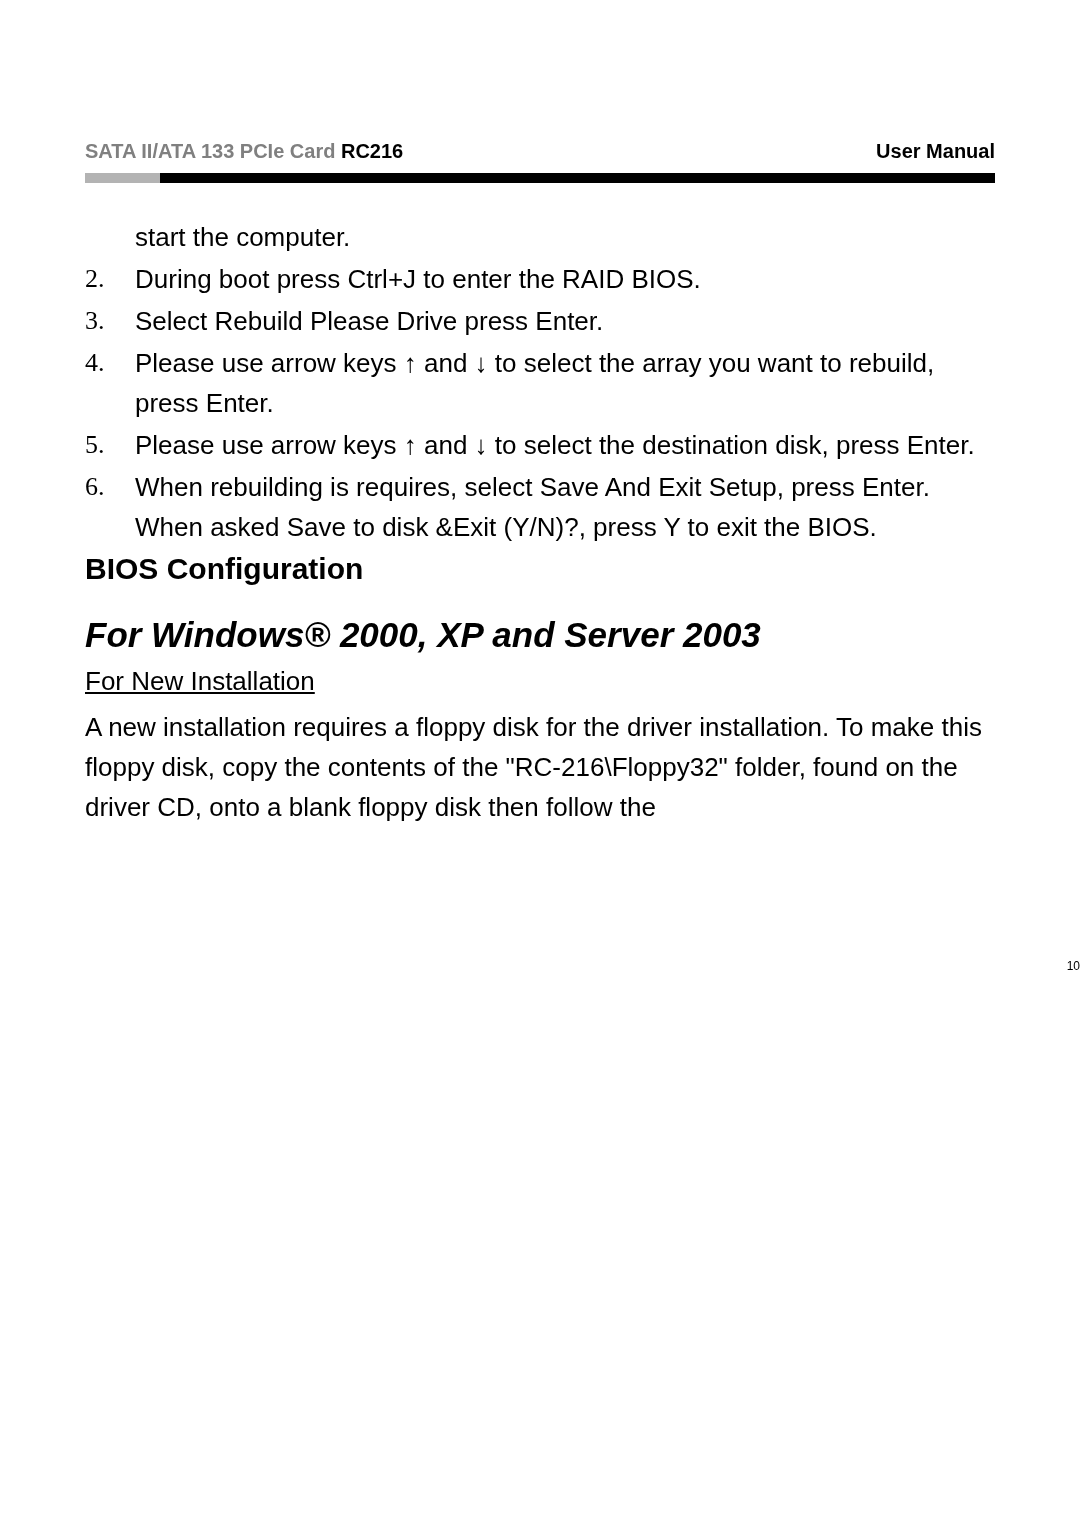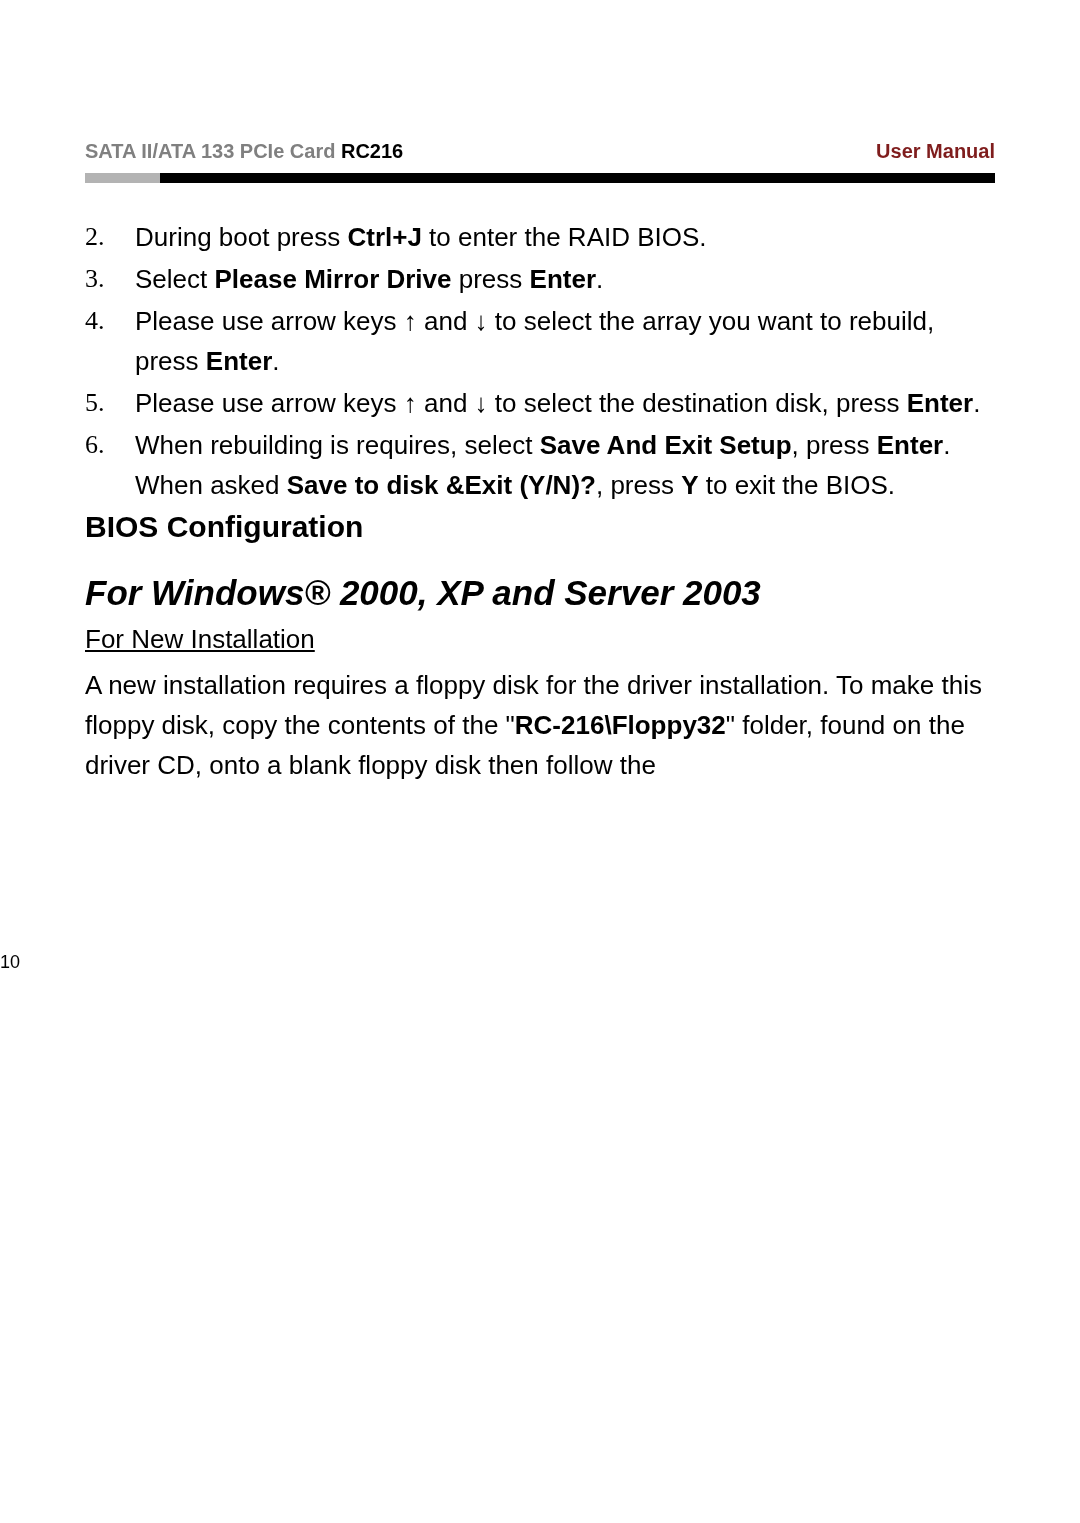--- a/index.html
+++ b/index.html
@@ -1,36 +1,36 @@
 <!DOCTYPE html>
 <html><head>
 <meta charset="utf-8">
 <style>
   * { margin: 0; padding: 0; box-sizing: border-box; }
   html, body { width: 1080px; height: 1523px; background: #fff; font-family: "Helvetica Neue", Helvetica, Arial, sans-serif; color: #000; }
   .page { position: relative; width: 1080px; height: 1393px; padding: 140px 85px 0 85px; }
   .hdr-row { display: flex; justify-content: space-between; align-items: baseline; font-size: 20px; font-weight: 700; color: #808080; margin-bottom: 10px; }
   .hdr-left-bold { color: #808080; font-weight: 700; }
   .hdr-left-strong { color: #000; font-weight: 700; }
-  .hdr-right { color: #7f1d1d; font-weight: 700; }
+  .hdr-right { color: #000000; font-weight: 700; }
   .ruler { position: relative; height: 10px; margin-bottom: 34px; }
   .ruler .grey { position: absolute; left: 0; top: 0; width: 75px; height: 10px; background: #b3b3b3; }
   .ruler .black { position: absolute; left: 75px; right: 0; top: 0; height: 10px; background: #000; }
   .body { font-size: 26px; line-height: 40px; }
   .continuation { margin-left: 50px; margin-bottom: 2px; }
   ol.steps { list-style: none; margin: 0; padding: 0; }
   ol.steps li { display: flex; margin-bottom: 2px; }
   ol.steps li .num { width: 50px; flex: 0 0 50px; font-family: Georgia, "Times New Roman", serif; }
   ol.steps li .txt { flex: 1 1 auto; }
-  .b { font-weight: 700; }
+  .b { font-weight: 400; }
   h2.section { font-size: 30px; font-weight: 700; margin-bottom: 10px; }
   .para { margin-bottom: 4px; }
   h3.subsection { font-size: 35px; font-weight: 700; font-style: italic; margin-top: 26px; margin-bottom: 6px; }
   .underline-heading { font-size: 26px; font-weight: 400; text-decoration: underline; margin-bottom: 6px; display: block; }
-  .page-num { position: absolute; left: 0; right: 0; bottom: 420px; text-align: left; font-size: 18px; }
+  .page-num { position: absolute; left: 0; right: 0; bottom: 420px; text-align: right; font-size: 12px; }
   .arrow { font-family: Arial, sans-serif; }
 </style>
 </head>
 <body>
 
 <div class="page">
 
   <div class="hdr-row">
     <div>
       <span class="hdr-left-bold">SATA II/ATA 133 PCIe Card </span><span class="hdr-left-strong">RC216</span>
@@ -38,32 +38,33 @@
     <div class="hdr-right">User Manual</div>
   </div>
 
   <div class="ruler">
     <div class="grey"></div>
     <div class="black"></div>
   </div>
 
   <div class="body">
 
+    <div class="continuation">start the computer.</div>
 
     <ol class="steps">
       <li>
         <span class="num">2.</span>
         <span class="txt">
           <span>During boot press </span><span class="b">Ctrl+J</span><span> to enter the RAID BIOS.</span>
         </span>
       </li>
       <li>
         <span class="num">3.</span>
         <span class="txt">
-          <span>Select </span><span class="b">Please Mirror Drive</span><span> press </span><span class="b">Enter</span><span>.</span>
+          <span>Select </span><span class="b">Rebuild Please Drive</span><span> press </span><span class="b">Enter</span><span>.</span>
         </span>
       </li>
       <li>
         <span class="num">4.</span>
         <span class="txt">
           <span class="arrow">Please use arrow keys  ↑  and  ↓ to select the array you want to rebuild, press </span><span class="b">Enter</span><span>.</span>
         </span>
       </li>
       <li>
         <span class="num">5.</span>

